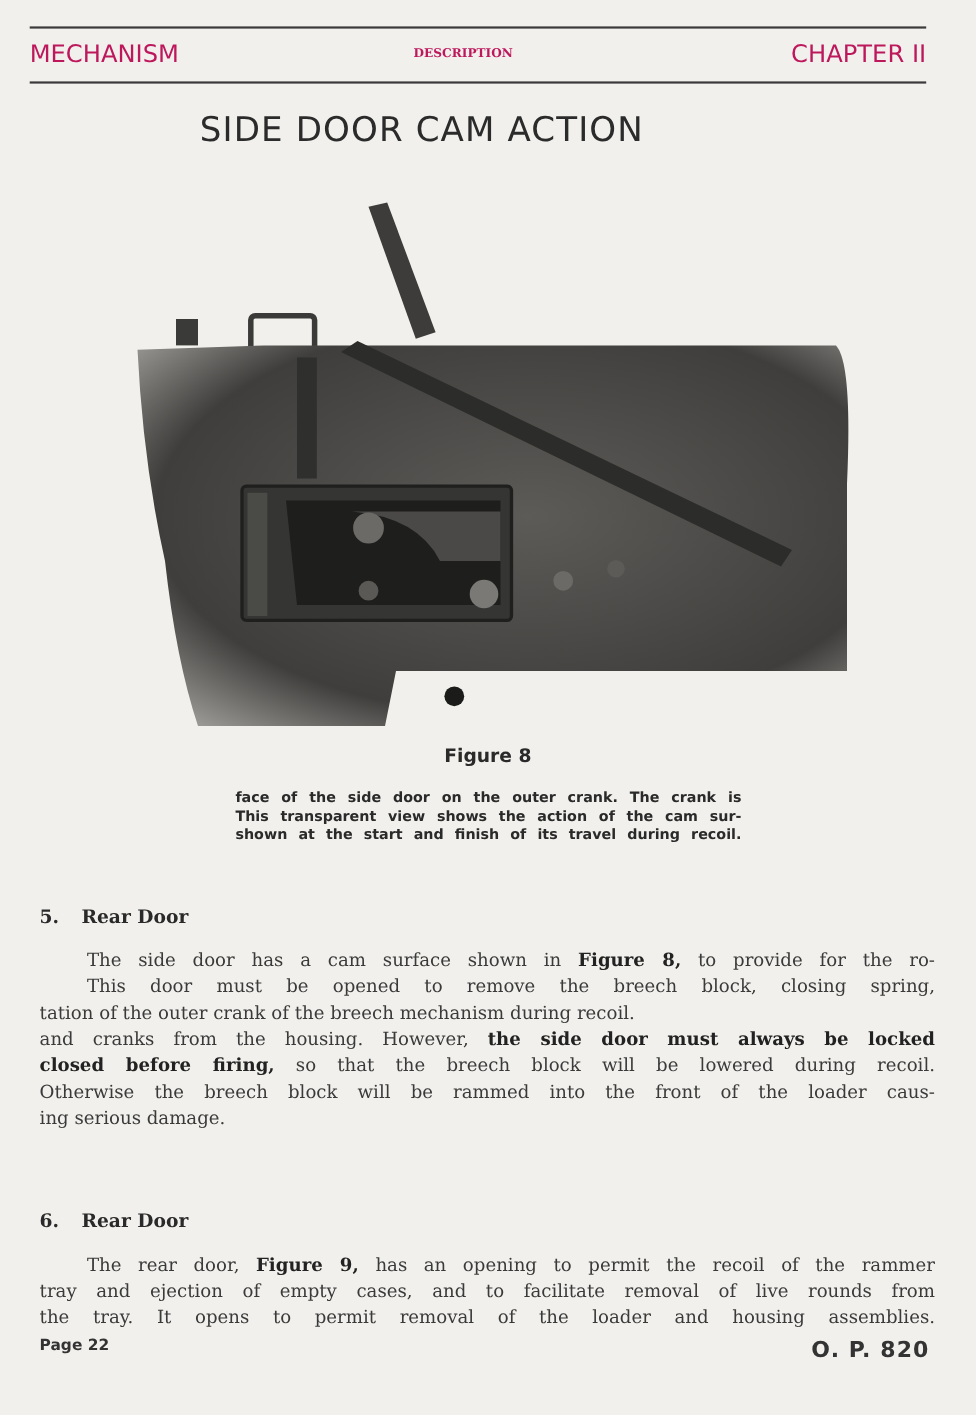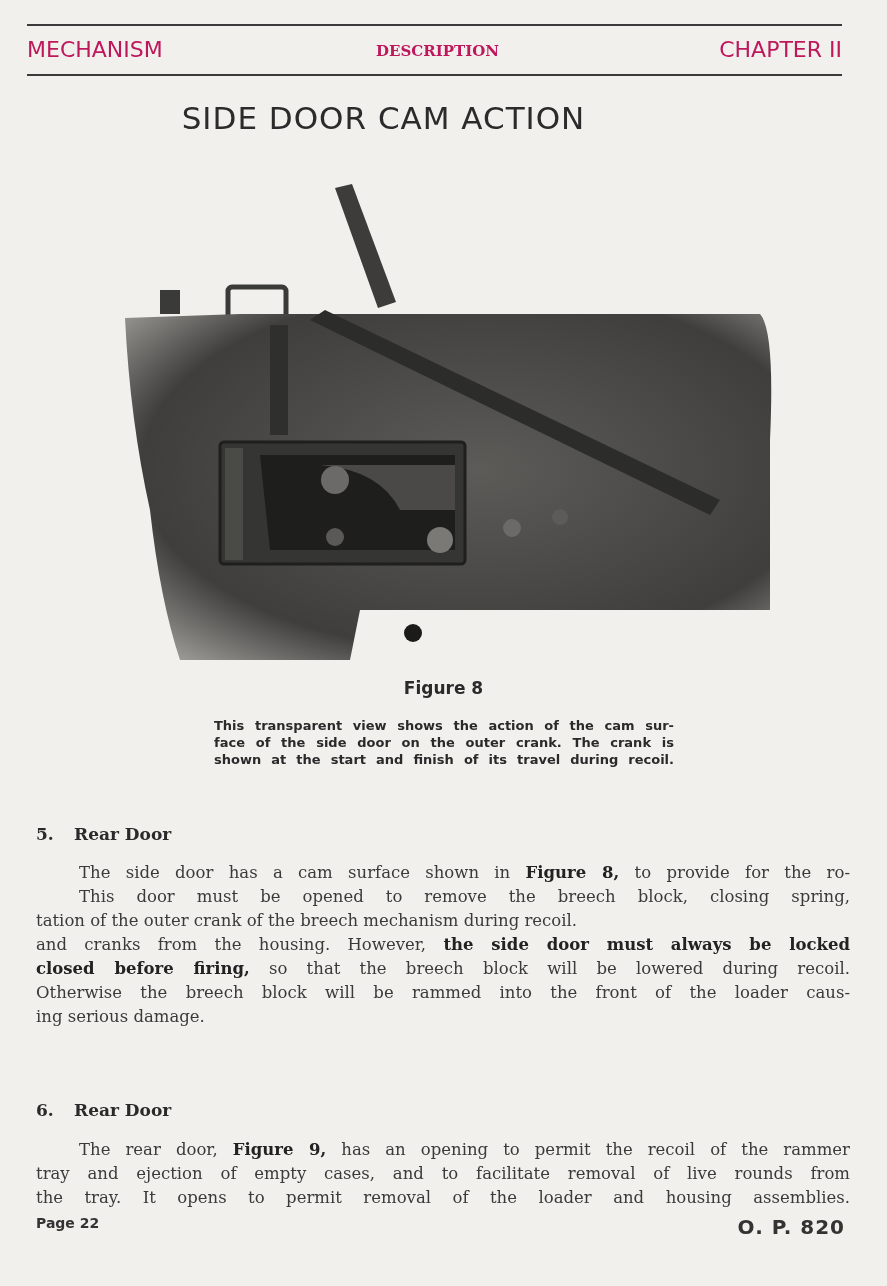--- a/index.html
+++ b/index.html
@@ -1,21 +1,21 @@
 <!DOCTYPE html>
 <html><head>
 <meta charset="utf-8">
 <style>
   html,body{margin:0;padding:0;}
   body{width:887px;height:1286px;background:#f1f0ec;position:relative;overflow:hidden;
        font-family:"DejaVu Sans",sans-serif;color:#2a2a2a;}
   .rule{position:absolute;left:27px;width:815px;height:2px;background:#3a3a3a;}
   .hdr{position:absolute;top:37px;font-size:22px;color:#be185d;letter-spacing:0px;}
   #h-left{left:27px;}
-  #h-mid{left:376px;font-family:"DejaVu Serif",serif;font-size:15px;top:42px;font-weight:bold;}
+  #h-mid{left:376px;font-family:"DejaVu Serif",serif;font-size:11px;top:42px;font-weight:bold;}
   #h-right{right:45px;}
   #title{position:absolute;top:100px;left:0;width:767px;text-align:center;font-size:31px;font-weight:500;color:#2b2b2b;letter-spacing:1px;}
   #figure{position:absolute;left:120px;top:180px;width:660px;height:480px;}
   #fig-label{position:absolute;top:678px;left:0;width:887px;text-align:center;font-size:17px;color:#2a2a2a;font-weight:bold;}
   #fig-caption{position:absolute;top:717px;left:214px;width:460px;font-size:13px;font-weight:bold;line-height:17px;text-align:justify;text-align-last:justify;color:#2a2a2a;}
   #fig-caption span{display:block;}
   .sec-h{position:absolute;left:36px;font-family:"DejaVu Serif",serif;font-size:17px;font-weight:bold;color:#2a2a2a;}
   .sec-h .num{display:inline-block;width:38px;}
   .para{position:absolute;left:36px;width:814px;font-family:"DejaVu Serif",serif;font-size:16.5px;line-height:24px;color:#3a3a3a;}
   .para span.line{display:block;text-align:justify;text-align-last:justify;white-space:nowrap;}
@@ -64,22 +64,22 @@
   <circle cx="320" cy="360" r="13" fill="#7a7975"></circle>
   <circle cx="215" cy="357" r="9" fill="#5a5955"></circle>
   <circle cx="392" cy="348" r="9" fill="#6b6a66"></circle>
   <circle cx="440" cy="337" r="8" fill="#5c5b57"></circle>
 
   <circle cx="293" cy="453" r="9" fill="#1b1b1a"></circle>
 </svg>
 
 <div id="fig-label">Figure 8</div>
 <div id="fig-caption">
+  <span>face of the side door on the outer crank. The crank is</span>
   <span>This transparent view shows the action of the cam sur-</span>
-  <span>face of the side door on the outer crank. The crank is</span>
   <span style="text-align-last:justify;">shown at the start and finish of its travel during recoil.</span>
 </div>
 
 <div class="sec-h" style="top:824px;">
   <span class="num">5.</span><span>Rear Door</span>
 </div>
 <div class="para" style="top:861px;">
   <span class="line indent"><span>The side door has a cam surface shown in </span><b>Figure 8,</b><span> to provide for the ro-</span></span>
   <span class="line indent"><span>This door must be opened to remove the breech block, closing spring,</span></span>
   <span class="line last"><span>tation of the outer crank of the breech mechanism during recoil.</span></span>

